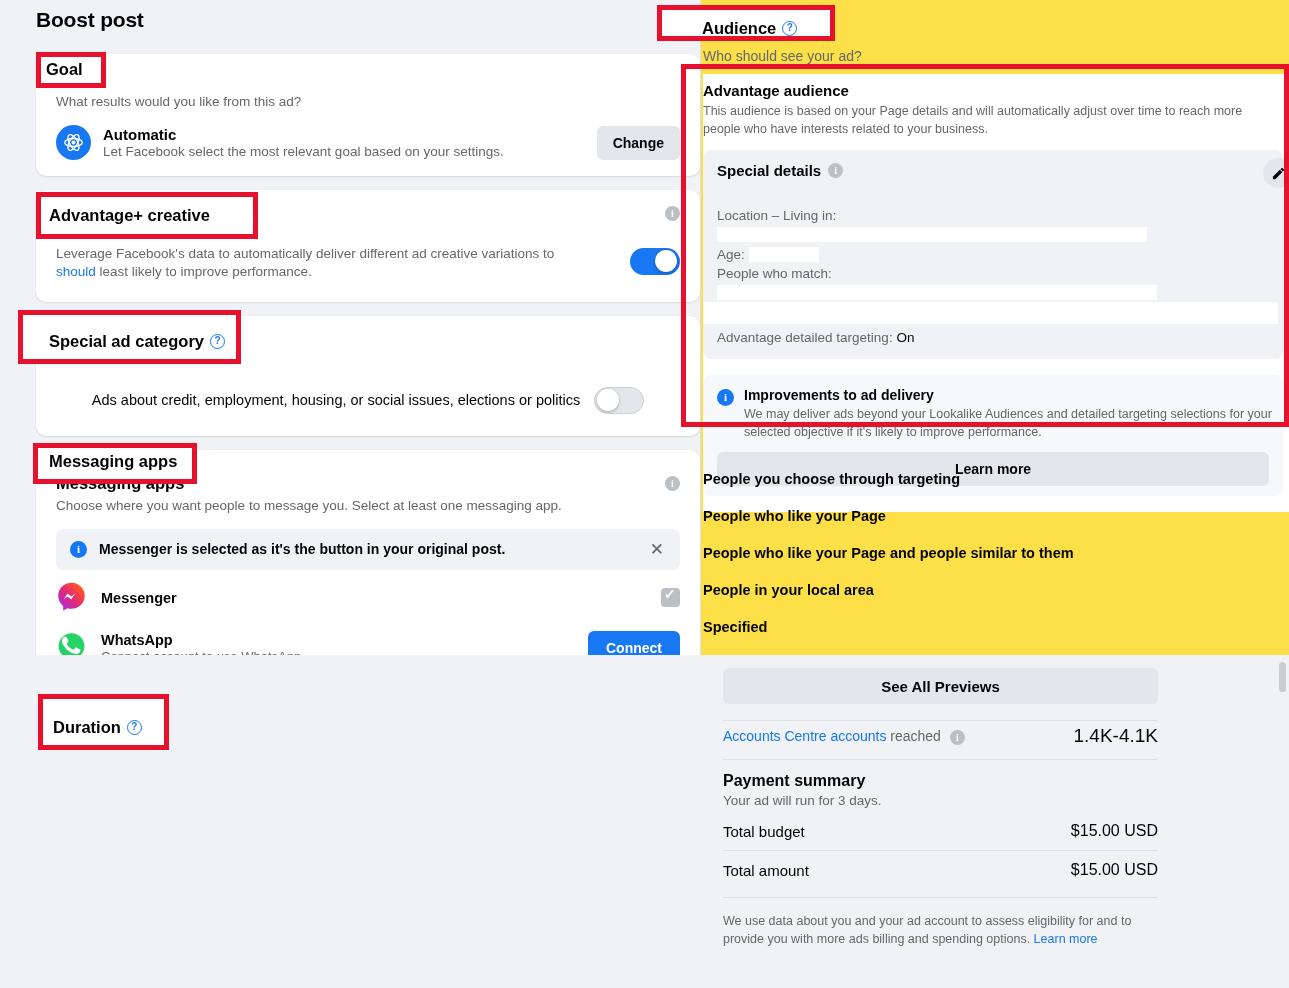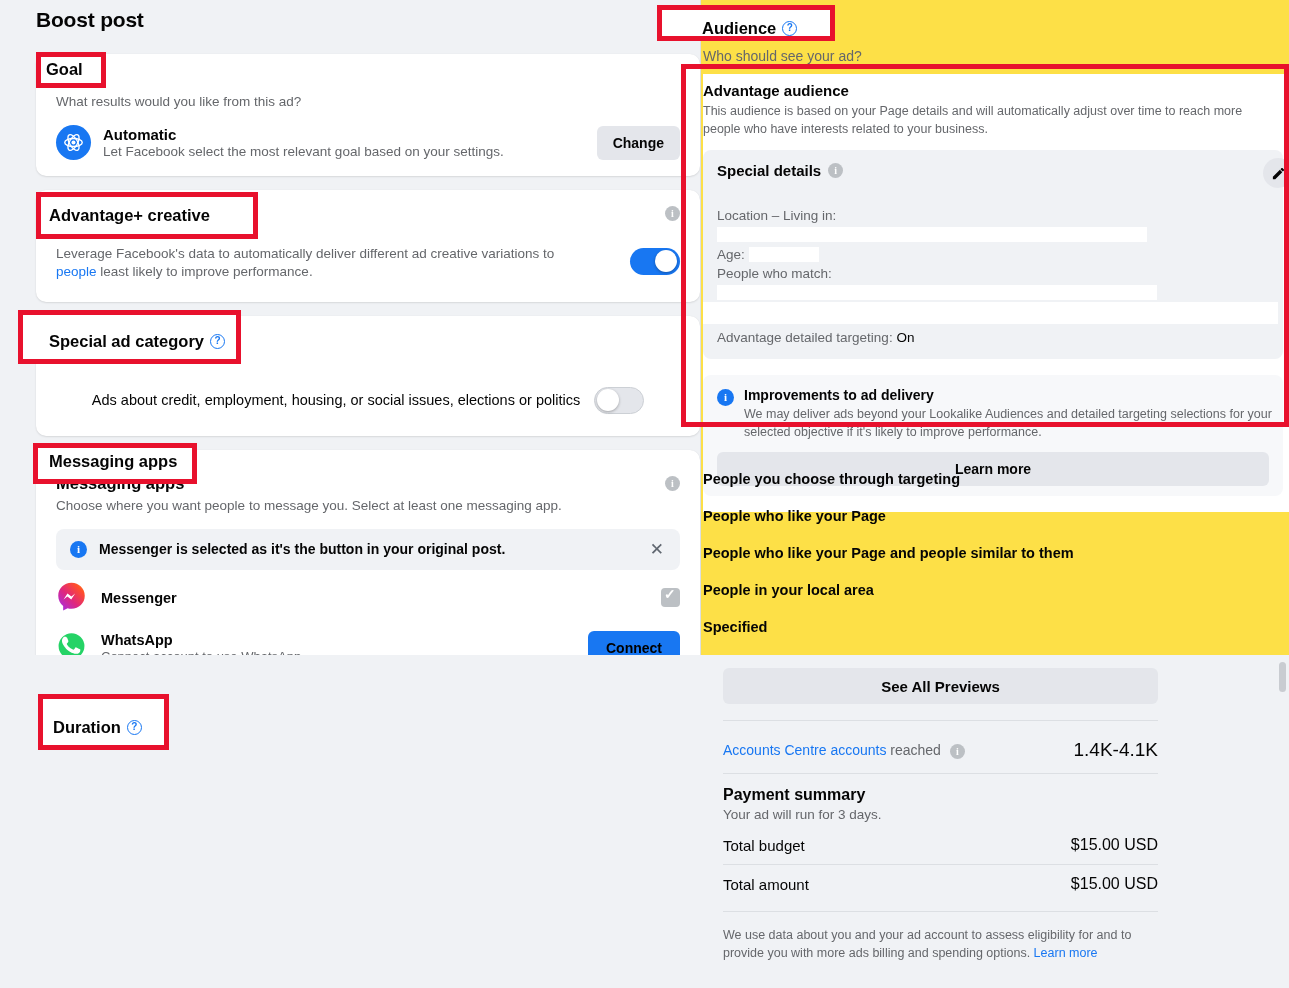--- a/index.html
+++ b/index.html
@@ -45,21 +45,21 @@
   .goal-txt { flex:1; }
   .goal-title { font-size:15px; font-weight:bold;}
   .goal-desc { font-size:13.5px; color:#65676b; margin-top:1px;}
   .btn-grey {
     background:#e4e6eb; border:none; border-radius:6px; padding:9px 16px;
     font-size:14px; font-weight:bold; color:#050505; cursor:pointer;
     font-family:"Liberation Sans", sans-serif;
   }
   .btn-blue {
     background:#1877f2; border:none; border-radius:6px; padding:9px 18px;
-    font-size:14px; font-weight:bold; color:#000000; cursor:pointer;
+    font-size:14px; font-weight:bold; color:#ffffff; cursor:pointer;
     font-family:"Liberation Sans", sans-serif;
   }
 
   .row-between { display:flex; align-items:center; justify-content:space-between; gap:14px;}
 
   
   .toggle { width:50px;height:27px;border-radius:14px;position:relative;flex:0 0 50px;cursor:pointer;}
   .toggle.on { background:#1877f2;}
   .toggle.off { background:#e4e6eb; border:1px solid #ccd0d5;}
   .toggle .knob { position:absolute; top:2.5px; width:22px;height:22px;border-radius:50%;background:#fff;
@@ -143,21 +143,21 @@
   .opt-list { position:absolute; left:3px; top:462px; width:560px;}
   .opt { font-size:14.5px; font-weight:bold; color:#050505; padding:9px 0 12px 0; cursor:pointer;}
 
   
   .summary { position:absolute; left:23px; top:655px; width:1266px; height:333px; background:#f0f2f5;}
   .sum-inner { position:absolute; left:700px; top:0; width:460px;}
   .see-all { width:435px; background:#e4e6eb; border:none; border-radius:6px; height:36px; margin-top:13px;
              font-size:15px; font-weight:bold; color:#050505; cursor:pointer; font-family:"Liberation Sans", sans-serif;}
   .hr { height:1px; background:#dcdfe3; margin:16px 0 0 0; width:435px;}
   .sum-h { font-size:16px; font-weight:bold; margin-top:14px;}
-  .sum-row { display:flex; justify-content:space-between; align-items:center; width:435px; margin-top:18px;}
+  .sum-row { display:flex; justify-content:space-between; align-items:center; width:435px; margin-top:4px;}
   .sum-lbl { font-size:14px; color:#050505;}
   .sum-val { font-size:16px; color:#050505;}
   .sum-big { font-size:19px;}
   .sum-sub { font-size:13.5px; color:#65676b; margin-top:3px;}
   .fine { font-size:12.5px; color:#65676b; line-height:1.45; width:430px; margin-top:14px;}
   .scrollthumb { position:absolute; left:1279px; top:662px; width:7px; height:30px; background:#c9ccd1; border-radius:4px;}
 
   
   .cut-text { position:absolute; left:230px; top:975px; font-size:14px; color:#050505; white-space:nowrap;}
 
@@ -197,21 +197,21 @@
         </div>
       </div>
 
       <div class="card" style="margin-top:14px;padding-top:22px;padding-bottom:20px;">
         <span class="imark info-abs">i</span>
         <div class="sec-h">
           <span>Advantage+ creative</span>
         </div>
         <div class="row-between" style="margin-top:10px;">
           <div class="sec-sub" style="width:520px;">
-            <span>Leverage Facebook's data to automatically deliver different ad creative variations to </span><a href="#" class="link" style="text-decoration:none">people</a><span> least likely to improve performance.</span>
+            <span>Leverage Facebook's data to automatically deliver different ad creative variations to </span><a href="#" class="link" style="text-decoration:none">should</a><span> least likely to improve performance.</span>
           </div>
           <div class="toggle on">
               <div class="knob"></div>
             </div>
         </div>
       </div>
 
       <div class="card" style="margin-top:14px;padding-top:26px;padding-bottom:22px;">
         <div class="sec-h">
           <span>Special ad category</span>

